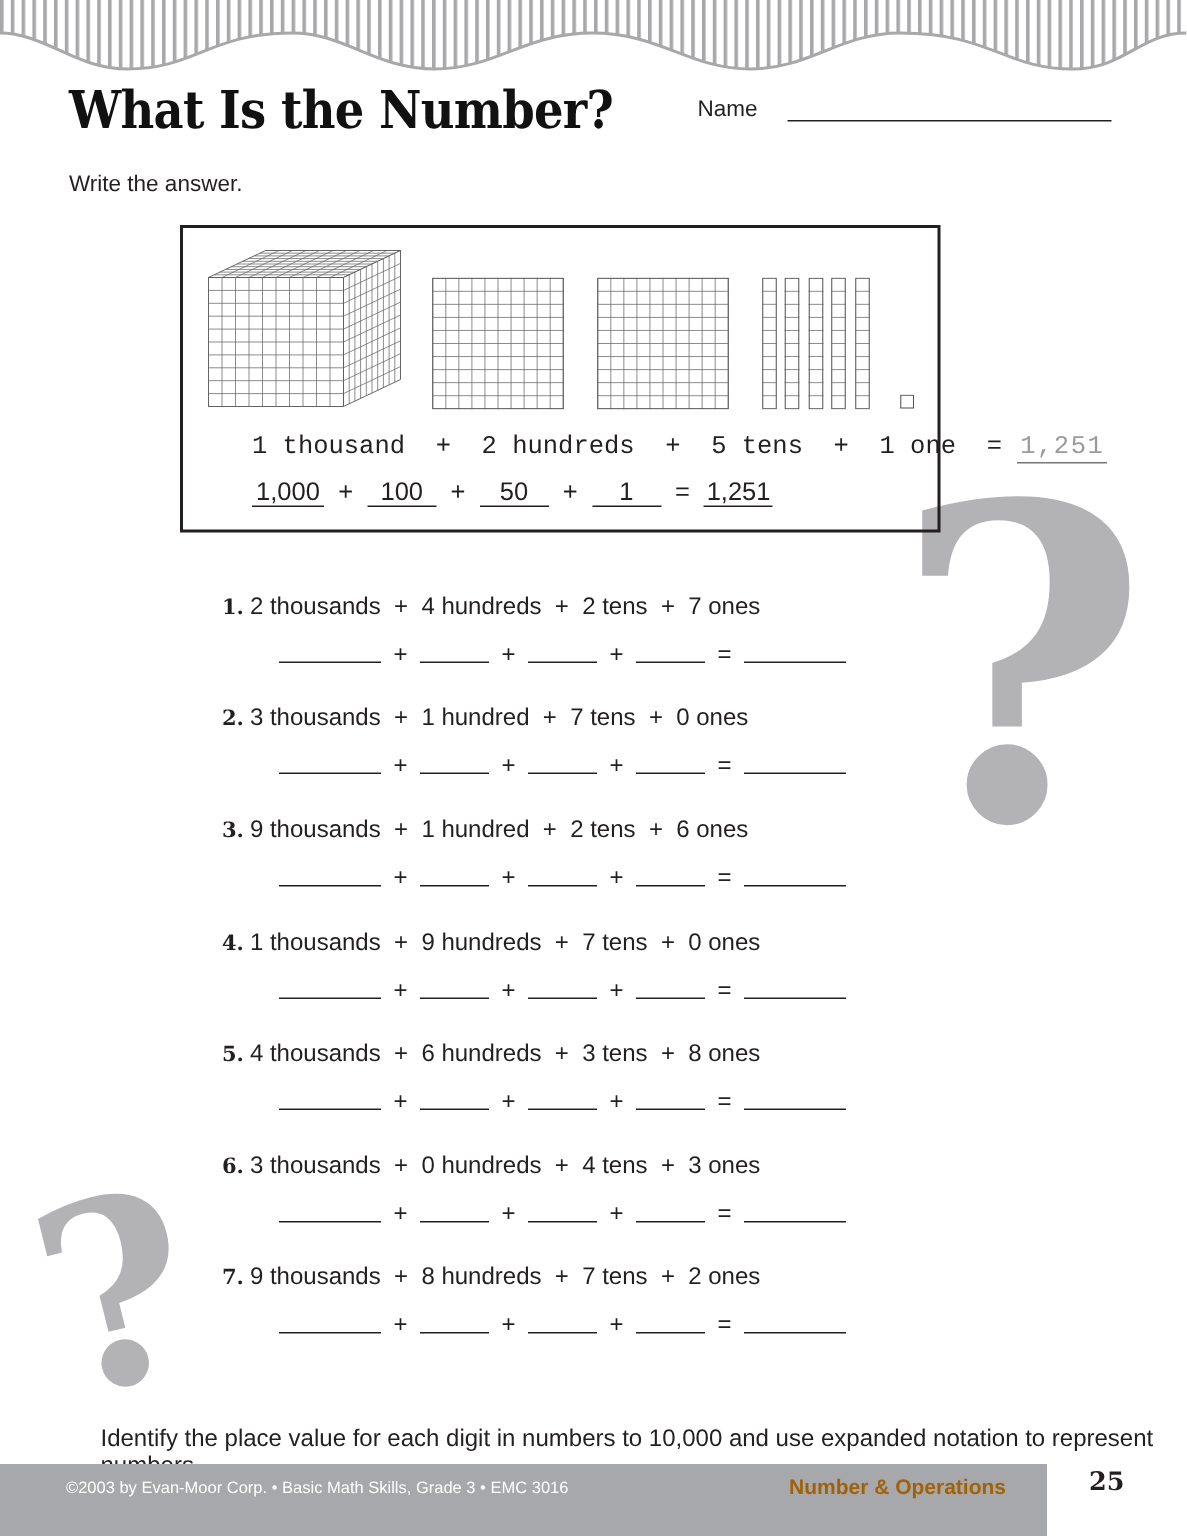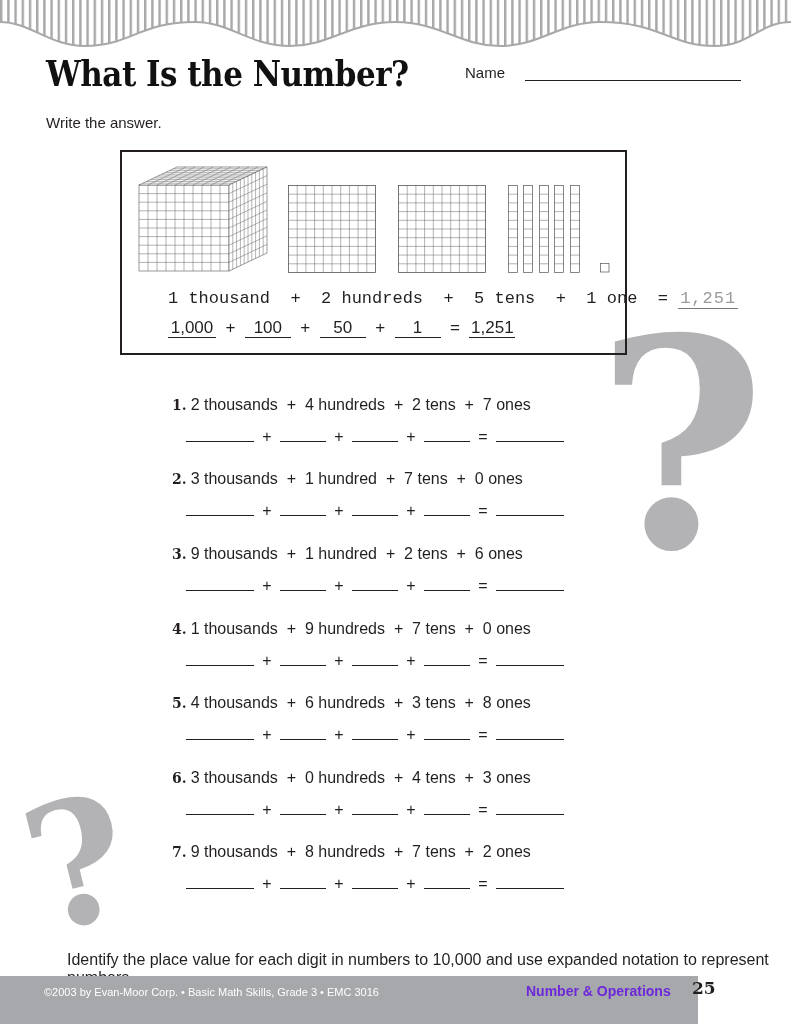--- a/index.html
+++ b/index.html
@@ -8,31 +8,31 @@
   #stripe-header { left:0; top:0; width:791px; height:48px; }
   .title { left:46px; top:54px; font-family:"DejaVu Serif", serif; font-weight:bold; font-size:31px; letter-spacing:-0.5px; transform:scaleY(1.12); transform-origin:left top; color:#111; }
   .name-label { left:465px; top:64px; font-size:15px; font-family:"Liberation Sans", sans-serif; }
   .name-line { left:525px; top:80px; width:216px; border-bottom:1px solid #231f20; }
   .instructions { left:46px; top:114px; font-size:15px; font-family:Liberation Sans, sans-serif; }
   .example-box { left:120px; top:150px; width:507px; height:205px; border:2px solid #231f20; box-sizing:border-box; }
   .ex-line1 { left:168px; top:289px; font-size:17px; font-family:Liberation Mono, monospace; white-space:pre; }
   .traced { color:#9a9a9a; letter-spacing:1px; border-bottom:1px solid #777; padding:0 2px; }
   .blank-ans { display:inline-block; border-bottom:1px solid #231f20; text-align:center; line-height:18px; }
   .ex-line2 { left:168px; top:318px; font-size:17px; font-family:"Liberation Sans", sans-serif; white-space:pre; }
-  .problem { left:172px; font-size:16px; font-family:"Liberation Sans", sans-serif; white-space:pre;text-align:center; }
+  .problem { left:148px; font-size:16px; font-family:"Liberation Sans", sans-serif; white-space:pre;text-align:center; }
   .pnum { font-family:"DejaVu Serif", serif; font-weight:bold; font-size:14px; margin-right:4px; }
   .answer-row { left:186px; font-size:16px; font-family:"Liberation Sans", sans-serif; height:20px; display:flex; align-items:flex-end; }
   .bl { display:inline-block; border-bottom:1.5px solid #231f20; height:1px; margin-bottom:4px; }
   .op { display:inline-block; width:26px; text-align:center; }
   .qmark { color:#b3b3b6; font-family:"DejaVu Serif", serif; font-weight:bold; line-height:1; }
   .standard { left:67px; top:951px; font-size:16px; font-family:"Liberation Sans", sans-serif; }
   .footer-bar { left:0; top:976px; width:698px; height:48px; background:#a7a8ab; }
   .copyright { left:44px; top:986px; font-size:11px; color:#fff; font-family:"Liberation Sans", sans-serif; }
-  .section { left:526px; top:983px; font-size:14px; font-weight:bold; color:#6d28d9; font-family:"Liberation Sans", sans-serif; }
-  .pagenum { left:692px; top:978px; font-size:17px; font-weight:bold; font-family:"DejaVu Serif", serif; }
+  .section { left:526px; top:983px; font-size:14px; font-weight:bold; color:#a16207; font-family:"Liberation Sans", sans-serif; }
+  .pagenum { left:726px; top:978px; font-size:17px; font-weight:bold; font-family:"DejaVu Serif", serif; }
 </style>
 </head>
 <body>
 
 <svg id="stripe-header" class="abs" viewBox="0 0 791 48">
   <defs>
     <pattern id="stripes" width="7.2" height="48" patternUnits="userSpaceOnUse">
       <rect x="0" y="0" width="2.4" height="48" fill="#a8a8ab"></rect>
     </pattern>
     <clipPath id="scallop">

